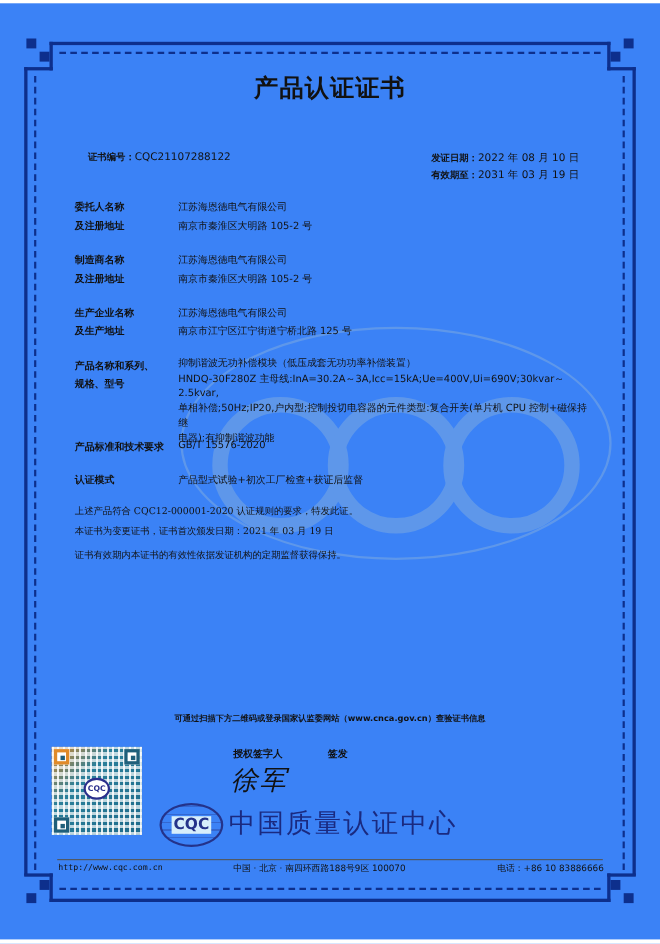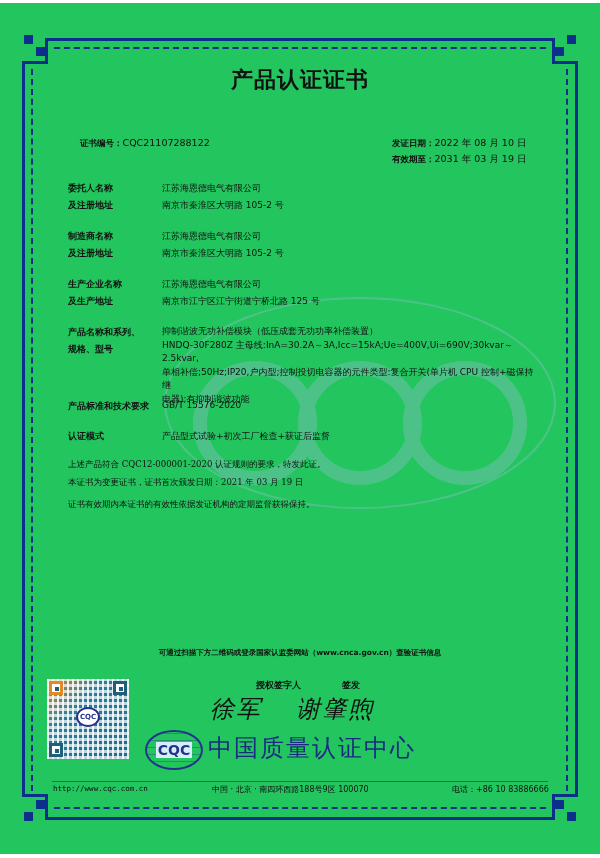--- a/index.html
+++ b/index.html
@@ -1,21 +1,21 @@
 <!DOCTYPE html>
 <html><head>
 <meta charset="utf-8">
 <style>
   html, body { margin:0; padding:0; }
   body {
     width:600px; height:858px; background:#ffffff; position:relative; overflow:hidden;
     font-family: "DejaVu Sans", "Liberation Sans", sans-serif;
   }
   .page {
-    position:absolute; left:0; top:3px; width:600px; height:851px; background:#22c55e;
+    position:absolute; left:0; top:3px; width:600px; height:851px; background:#3b82f6;
   }
   .frame { position:absolute; pointer-events:none; }
   .outer-top { left:45px; top:35px; width:510px; height:3px; background:#0d2f8c; }
   .outer-bot { left:45px; top:814px; width:510px; height:3px; background:#0d2f8c; }
   .outer-left { left:22px; top:58px; width:3px; height:735px; background:#0d2f8c; }
   .outer-right { left:575px; top:58px; width:3px; height:735px; background:#0d2f8c; }
   .step { position:absolute; background:#0d2f8c; }
   .sq { position:absolute; width:9px; height:9px; background:#0d2f8c; }
   .dot-h { position:absolute; height:0; border-top:2px dashed #0d2f8c; }
   .dot-v { position:absolute; width:0; border-left:2px dashed #0d2f8c; }
@@ -43,21 +43,21 @@
       repeating-linear-gradient(90deg, rgba(255,255,255,0.85) 0 2px, transparent 2px 5px),
       repeating-linear-gradient(0deg, rgba(255,255,255,0.7) 0 3px, transparent 3px 6px),
       linear-gradient(135deg, #e08a2a 0%, #2a7f9a 35%, #1e6a8a 100%);
   }
   .qr-finder { position:absolute; width:14px; height:14px; border:3px solid #1f5f7a; background:#fff; box-sizing:border-box; }
   .qr-finder::after { content:""; position:absolute; left:3px; top:3px; width:4px; height:4px; background:#1f5f7a; }
   .qr-logo { position:absolute; left:29px; top:28px; width:24px; height:20px; border-radius:50%;
     background:#fff; border:2px solid #2a2f8c; font-size:7px; font-weight:bold; color:#2a2f8c;
     display:flex; align-items:center; justify-content:center; box-sizing:border-box; }
 
-  .sig-label { position:absolute; top:676px; font-size:9px; font-weight:bold; color:#111;margin-left:44px; }
+  .sig-label { position:absolute; top:676px; font-size:9px; font-weight:bold; color:#111; }
   .sig { position:absolute; top:690px; font-size:24px; color:#111; font-family:Liberation Sans, sans-serif; font-style:italic; letter-spacing:2px; }
 
   .cqc-logo { position:absolute; left:145px; top:727px; width:58px; height:40px; border-radius:50%;
     border:2px solid #24338a; box-sizing:border-box; display:flex; align-items:center; justify-content:center;
     color:#24338a; font-weight:bold; font-size:14px; background:
       repeating-linear-gradient(0deg, transparent 0 6px, rgba(36,51,138,0.35) 6px 7px); }
   .cqc-logo span { background:#d6eefb; padding:0 2px; }
   .org-name { position:absolute; left:208px; top:729px; font-size:24px; color:#1a2a80; letter-spacing:2px; }
 
   .footer-line { position:absolute; left:52px; top:778px; width:496px; height:1px; background:#555; }
@@ -175,21 +175,20 @@
   <div class="qr">
     <div class="qr-finder" style="left:2px;top:2px;border-color:#e08a2a"></div>
     <div class="qr-finder" style="right:2px;top:2px"></div>
     <div class="qr-finder" style="left:2px;bottom:2px"></div>
     <div class="qr-logo">CQC</div>
   </div>
 
   <div class="sig-label" style="left:212px">授权签字人</div>
   <div class="sig-label" style="left:298px">签发</div>
   <div class="sig" style="left:210px">徐军</div>
-  <div class="sig" style="left:296px">谢肇煦</div>
 
   <div class="cqc-logo">
       <span>CQC</span>
     </div>
   <div class="org-name">中国质量认证中心</div>
 
   <div class="footer-line"></div>
   <div class="footer mono" style="left:53px">http://www.cqc.com.cn</div>
   <div class="footer" style="left:212px">中国 · 北京 · 南四环西路188号9区   100070</div>
   <div class="footer" style="left:452px">电话：+86 10 83886666</div>

